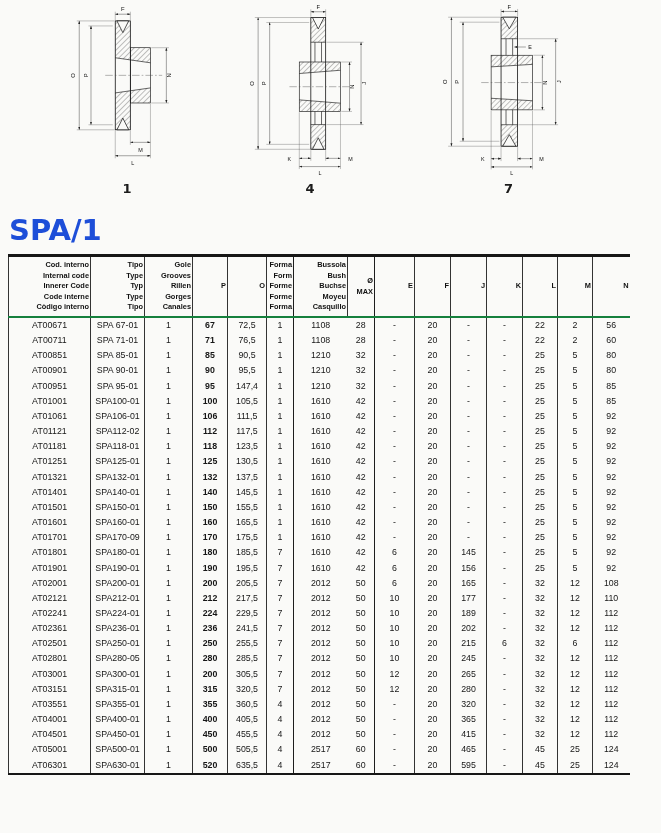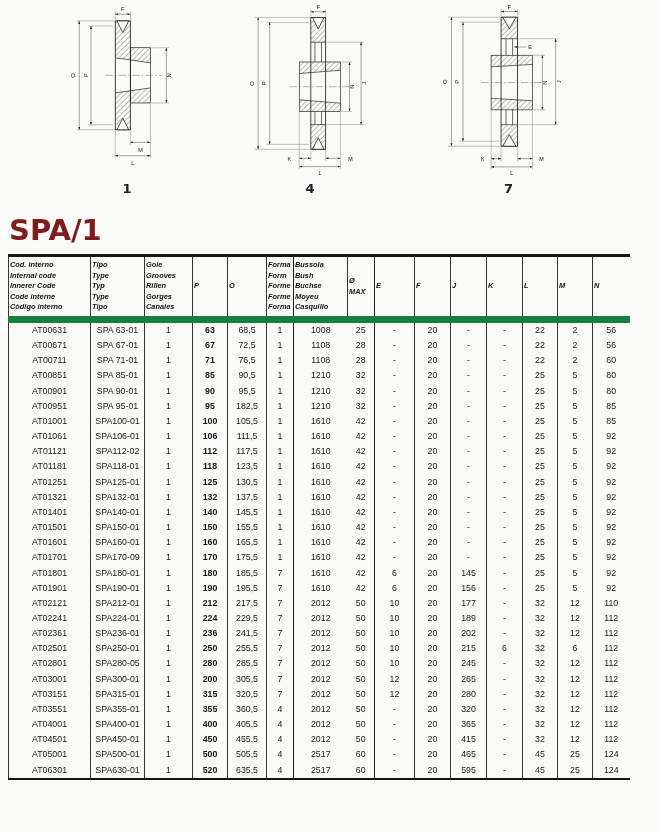--- a/index.html
+++ b/index.html
@@ -21,32 +21,32 @@
   .thin{stroke:#1c1c1c;stroke-width:.8;fill:none;}
   .dim{stroke:#3a3a3a;stroke-width:.55;fill:none;}
   .ext{stroke:#5a5a5a;stroke-width:.45;fill:none;}
   .cl{stroke:#4a4a4a;stroke-width:.5;stroke-dasharray:9 2.5 2 2.5;fill:none;}
   .lab{font-family:"Liberation Sans",sans-serif;font-size:7px;fill:#111;text-anchor:middle;}
   .lab2{font-family:"Liberation Sans",sans-serif;font-size:6.5px;fill:#111;text-anchor:middle;}
   .notch{fill:#fafaf8;stroke:#1c1c1c;stroke-width:.9;}
   
   h1.title{
     margin:10px 0 9px 9px;font-family:"DejaVu Sans",sans-serif;
-    font-size:29px;font-weight:bold;letter-spacing:0;line-height:1;color:#7f1d1d;
+    font-size:29px;font-weight:bold;letter-spacing:0;line-height:1;color:#1d4ed8;
   }
   
   table.spec{
     border-collapse:collapse;table-layout:fixed;width:621px;margin-left:8px;
     border-top:3px solid #161616;border-bottom:2.5px solid #161616;
     border-left:1px solid #333;
   }
   table.spec th{
-    font-size:7.4px;font-weight:bold;line-height:1.42;text-align:left;
+    font-size:7.4px;font-weight:bold;line-height:1.42;text-align:right;
     vertical-align:middle;white-space:pre-line;padding:3px 1px;
-    border-bottom:7px solid #15803d;height:53px;color:#111;font-style:italic;
+    border-bottom:2px solid #15803d;height:53px;color:#111;
   }
   table.spec td{
     font-size:8.8px;text-align:center;vertical-align:middle;
     padding:0;height:15.15px;line-height:15.15px;color:#161616;
     overflow:hidden;white-space:nowrap;
   }
   .v {border-right:1px solid #333;}
   .vh{border-right:1.8px solid #1d1d1d;}
   .vn{border-right:none;}
   td.b{font-weight:bold;}
@@ -316,54 +316,37 @@
           <th class="v">F</th>
           <th class="v">J</th>
           <th class="v">K</th>
           <th class="v">L</th>
           <th class="v">M</th>
           <th class="vn">N</th>
         </tr>
       </thead>
     <tbody>
         <tr>
-          <td class="v">AT00631</td>
-          <td class="v">SPA 63-01</td>
-          <td class="v">1</td>
-          <td class="v b">63</td>
-          <td class="v">68,5</td>
-          <td class="vh">1</td>
-          <td class="vn">1008</td>
-          <td class="vh">25</td>
+          <td class="v">AT00671</td>
+          <td class="v">SPA 67-01</td>
+          <td class="v">1</td>
+          <td class="v b">67</td>
+          <td class="v">72,5</td>
+          <td class="vh">1</td>
+          <td class="vn">1108</td>
+          <td class="vh">28</td>
           <td class="v">-</td>
           <td class="v">20</td>
           <td class="v">-</td>
           <td class="v">-</td>
           <td class="v">22</td>
           <td class="v">2</td>
           <td class="vn">56</td>
         </tr>
         <tr>
-          <td class="v">AT00671</td>
-          <td class="v">SPA 67-01</td>
-          <td class="v">1</td>
-          <td class="v b">67</td>
-          <td class="v">72,5</td>
-          <td class="vh">1</td>
-          <td class="vn">1108</td>
-          <td class="vh">28</td>
-          <td class="v">-</td>
-          <td class="v">20</td>
-          <td class="v">-</td>
-          <td class="v">-</td>
-          <td class="v">22</td>
-          <td class="v">2</td>
-          <td class="vn">56</td>
-        </tr>
-        <tr>
           <td class="v">AT00711</td>
           <td class="v">SPA 71-01</td>
           <td class="v">1</td>
           <td class="v b">71</td>
           <td class="v">76,5</td>
           <td class="vh">1</td>
           <td class="vn">1108</td>
           <td class="vh">28</td>
           <td class="v">-</td>
           <td class="v">20</td>
@@ -405,21 +388,21 @@
           <td class="v">-</td>
           <td class="v">25</td>
           <td class="v">5</td>
           <td class="vn">80</td>
         </tr>
         <tr>
           <td class="v">AT00951</td>
           <td class="v">SPA 95-01</td>
           <td class="v">1</td>
           <td class="v b">95</td>
-          <td class="v">182,5</td>
+          <td class="v">147,4</td>
           <td class="vh">1</td>
           <td class="vn">1210</td>
           <td class="vh">32</td>
           <td class="v">-</td>
           <td class="v">20</td>
           <td class="v">-</td>
           <td class="v">-</td>
           <td class="v">25</td>
           <td class="v">5</td>
           <td class="vn">85</td>
@@ -620,20 +603,37 @@
           <td class="vh">7</td>
           <td class="vn">1610</td>
           <td class="vh">42</td>
           <td class="v">6</td>
           <td class="v">20</td>
           <td class="v">156</td>
           <td class="v">-</td>
           <td class="v">25</td>
           <td class="v">5</td>
           <td class="vn">92</td>
+        </tr>
+        <tr>
+          <td class="v">AT02001</td>
+          <td class="v">SPA200-01</td>
+          <td class="v">1</td>
+          <td class="v b">200</td>
+          <td class="v">205,5</td>
+          <td class="vh">7</td>
+          <td class="vn">2012</td>
+          <td class="vh">50</td>
+          <td class="v">6</td>
+          <td class="v">20</td>
+          <td class="v">165</td>
+          <td class="v">-</td>
+          <td class="v">32</td>
+          <td class="v">12</td>
+          <td class="vn">108</td>
         </tr>
         <tr>
           <td class="v">AT02121</td>
           <td class="v">SPA212-01</td>
           <td class="v">1</td>
           <td class="v b">212</td>
           <td class="v">217,5</td>
           <td class="vh">7</td>
           <td class="vn">2012</td>
           <td class="vh">50</td>

